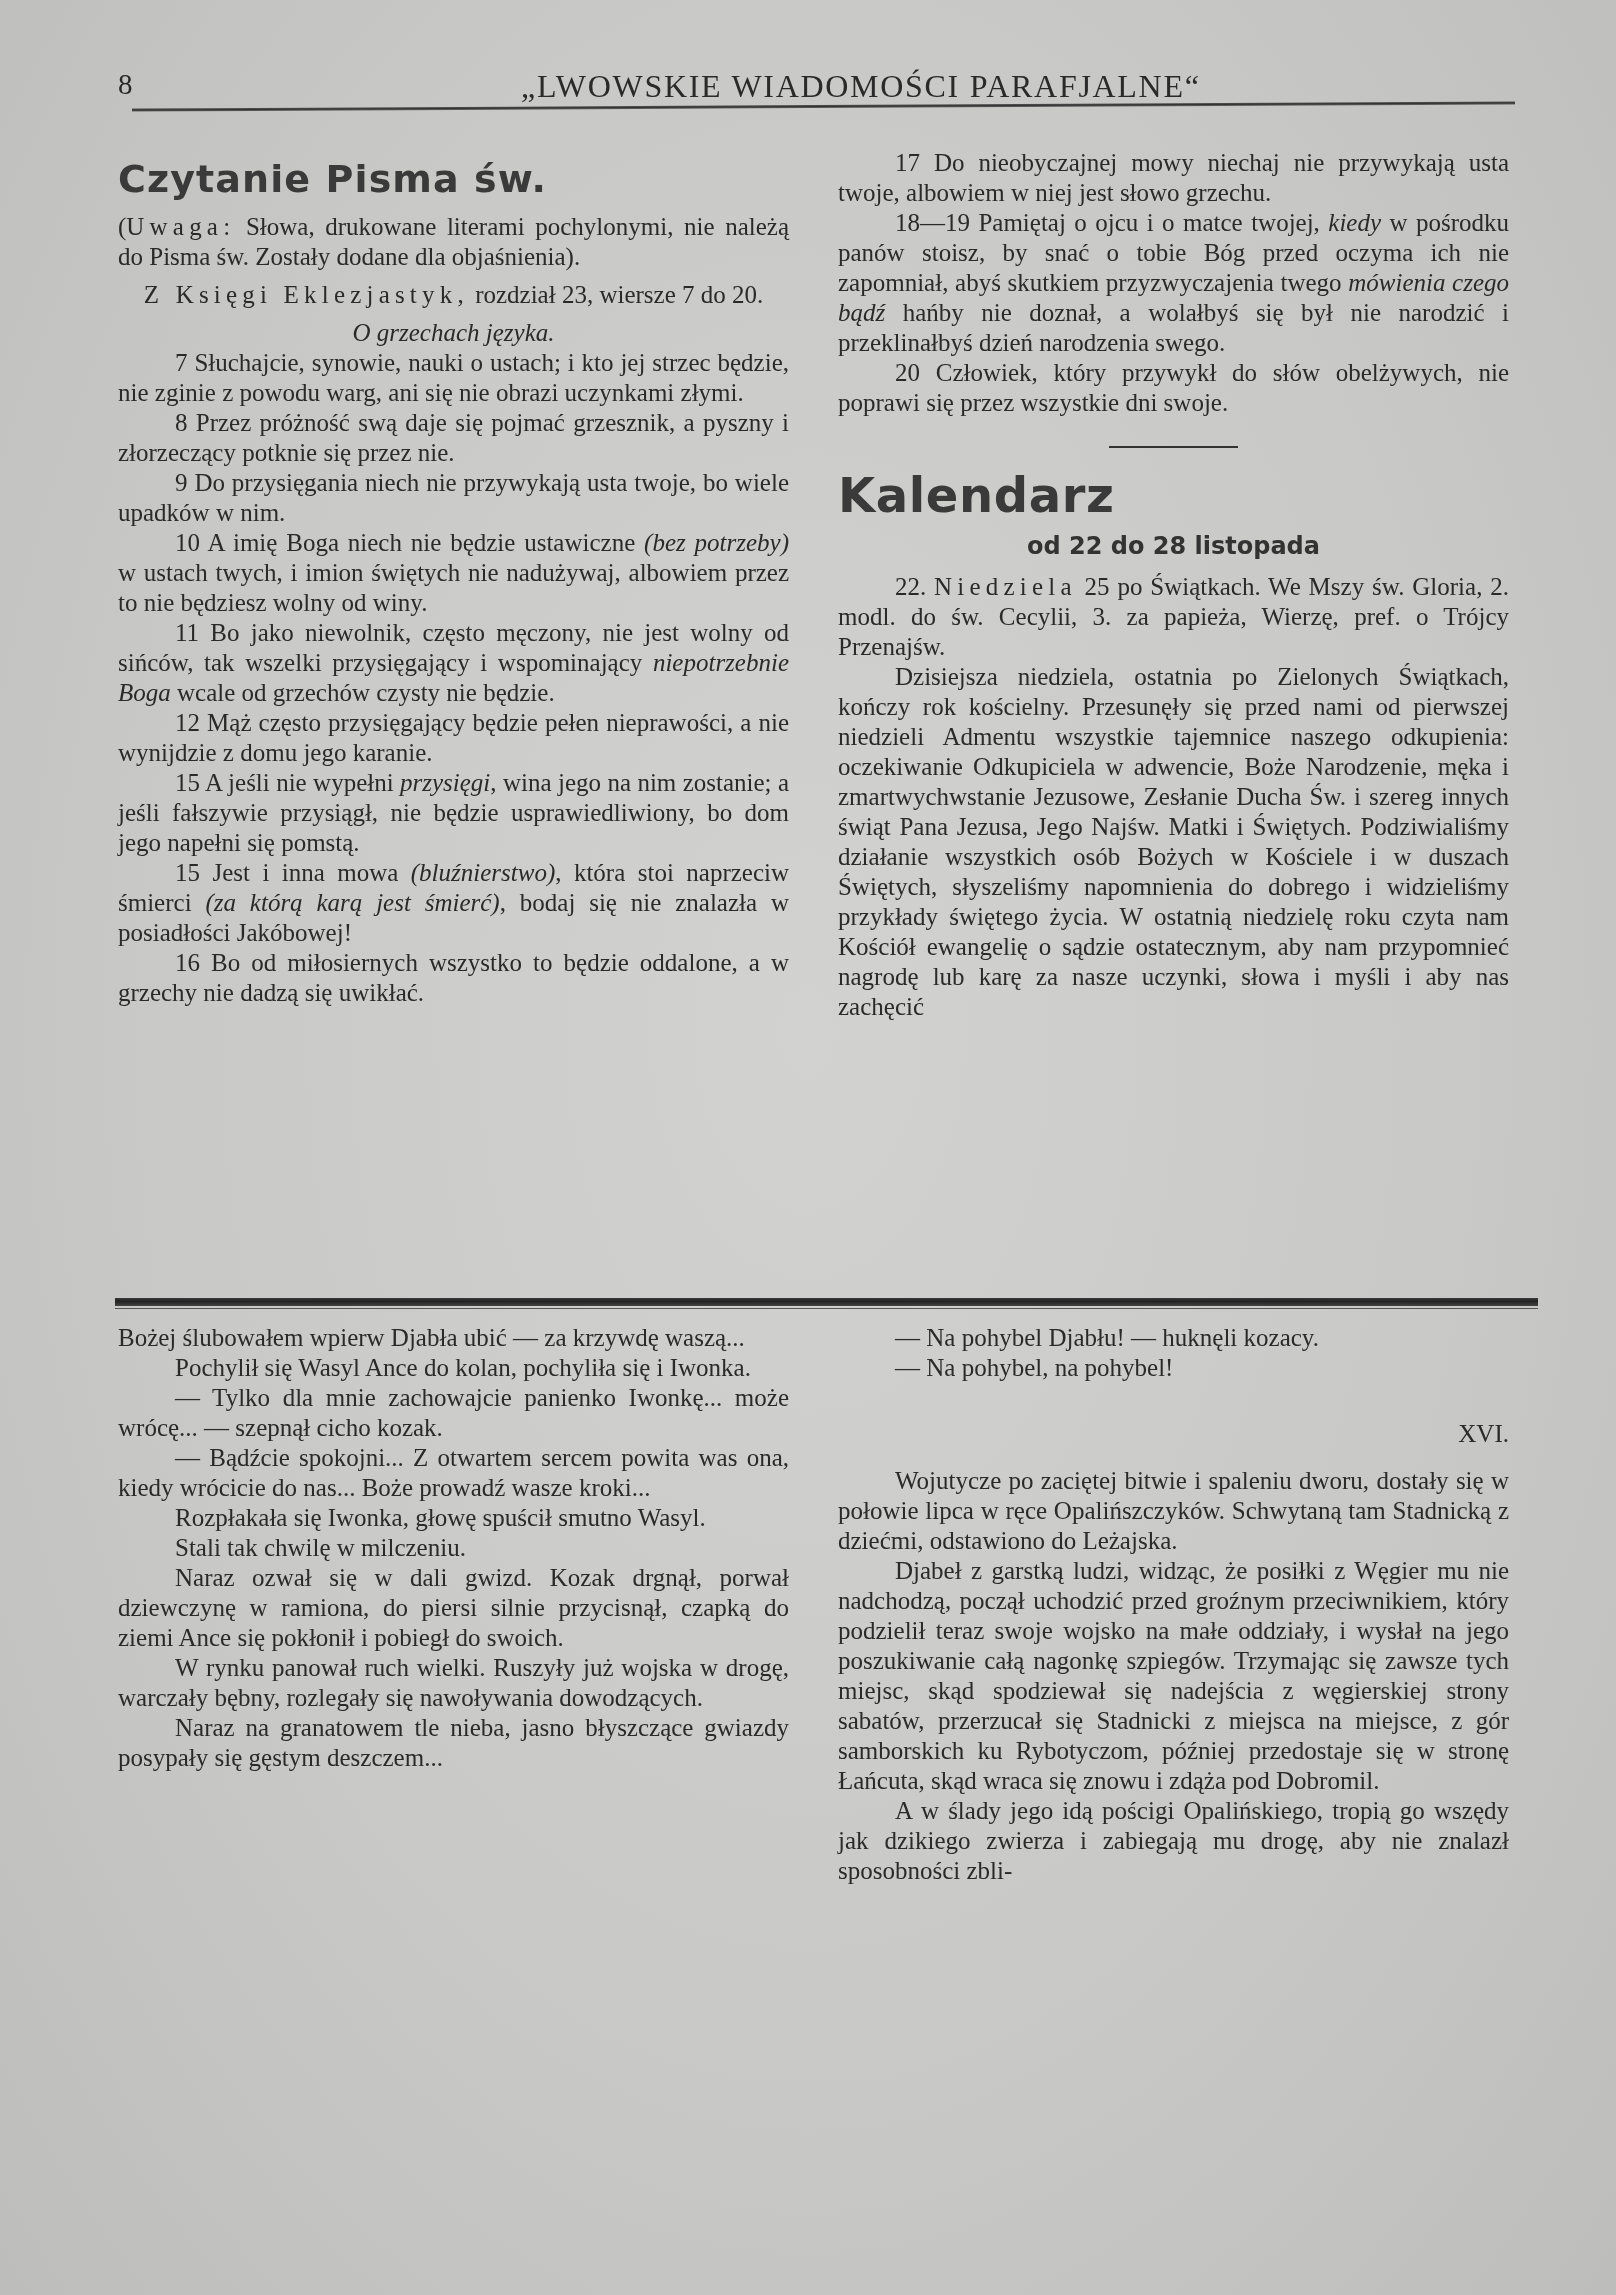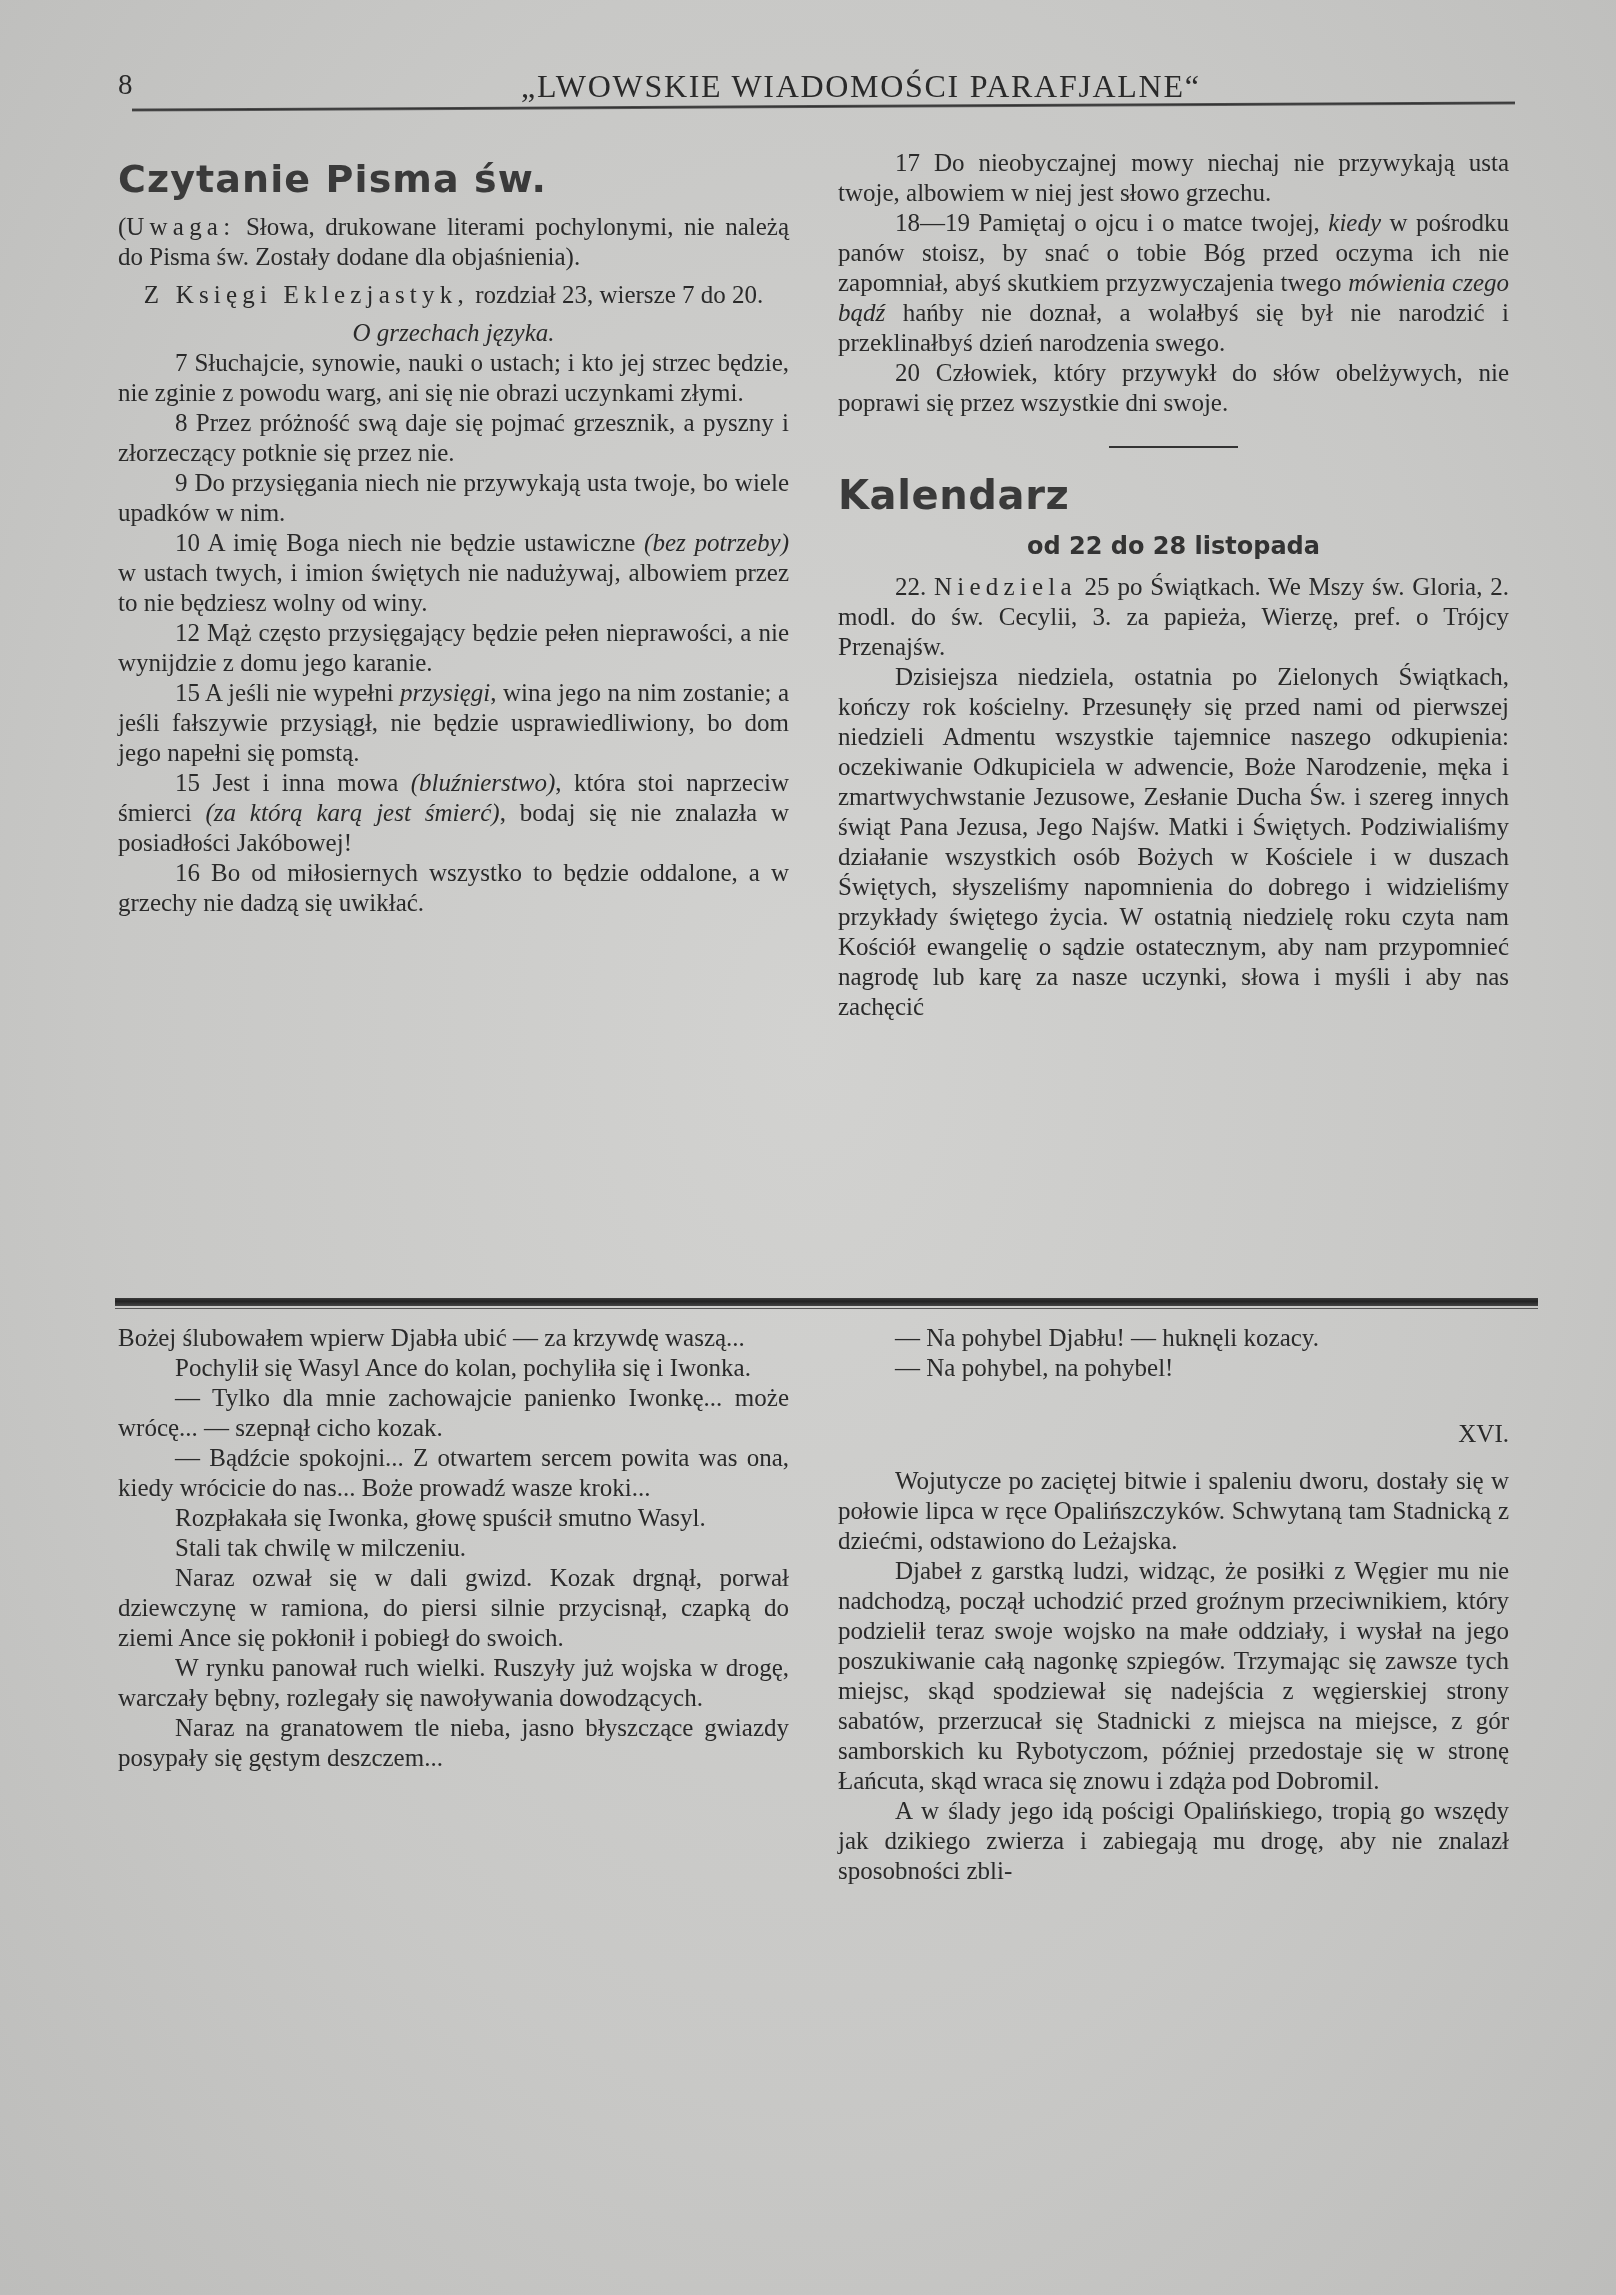--- a/index.html
+++ b/index.html
@@ -41,21 +41,21 @@
   .col-top-right { left: 838px; top: 148px; }
   .col-bot-left { left: 118px; top: 1323px; line-height: 30px; }
   .col-bot-right { left: 838px; top: 1323px; line-height: 30px; }
   .title-czytanie {
     font-family: "DejaVu Sans", sans-serif; font-weight: bold;
     font-size: 38px; line-height: 46px; letter-spacing: 1.1px;
     color: #3a3a3a; margin-bottom: 10.3px !important; text-indent: 0 !important;
   }
   .title-kalendarz {
     font-family: "DejaVu Sans", sans-serif; font-weight: bold;
-    font-size: 40px; line-height: 48px; letter-spacing: 0.6px;
+    font-size: 48px; line-height: 48px; letter-spacing: 0.6px;
     color: #3a3a3a; text-indent: 0 !important;
     margin-top: 23px !important; margin-bottom: 11.5px !important;
   }
   .subtitle-kal {
     font-family: "DejaVu Sans", sans-serif; font-weight: bold;
     font-size: 24px; text-align: center; text-indent: 0 !important;
     margin-bottom: 11.5px !important; color: #333;
   }
   .gap { height: 8px; }
   .short-rule {
@@ -90,20 +90,21 @@
     <p class="noindent">(<span class="spaced">Uwaga:</span> <span>Słowa, drukowane literami pochylonymi, nie należą do Pisma św. Zostały dodane dla objaśnienia).</span></p>
     <div class="gap"></div>
     <p class="noindent" style="text-align:center"><span class="spaced">Z Księgi Eklezjastyk,</span> <span>rozdział 23, wiersze 7 do 20.</span></p>
     <div class="gap"></div>
     <p class="center"><i>O grzechach języka.</i></p>
 
     <p>7 Słuchajcie, synowie, nauki o ustach; i kto jej strzec będzie, nie zginie z powodu warg, ani się nie obrazi uczynkami złymi.</p>
     <p>8 Przez próżność swą daje się pojmać grzesznik, a pyszny i złorzeczący potknie się przez nie.</p>
     <p>9 Do przysięgania niech nie przywykają usta twoje, bo wiele upadków w nim.</p>
     <p><span>10 A imię Boga niech nie będzie ustawiczne </span><i>(bez potrzeby)</i><span> w ustach twych, i imion świętych nie nadużywaj, albowiem przez to nie będziesz wolny od winy.</span></p>
+    <p><span>11 Bo jako niewolnik, często męczony, nie jest wolny od sińców, tak wszelki przysięgający i wspominający </span><i>niepotrzebnie Boga</i><span> wcale od grzechów czysty nie będzie.</span></p>
     <p>12 Mąż często przysięgający będzie pełen nieprawości, a nie wynijdzie z domu jego karanie.</p>
     <p><span>15 A jeśli nie wypełni </span><i>przysięgi</i><span>, wina jego na nim zostanie; a jeśli fałszywie przysiągł, nie będzie usprawiedliwiony, bo dom jego napełni się pomstą.</span></p>
     <p><span>15 Jest i inna mowa </span><i>(bluźnierstwo)</i><span>, która stoi naprzeciw śmierci </span><i>(za którą karą jest śmierć)</i><span>, bodaj się nie znalazła w posiadłości Jakóbowej!</span></p>
     <p>16 Bo od miłosiernych wszystko to będzie oddalone, a w grzechy nie dadzą się uwikłać.</p>
   </div>
 
   <div class="col col-top-right">
     <p>17 Do nieobyczajnej mowy niechaj nie przywykają usta twoje, albowiem w niej jest słowo grzechu.</p>
     <p><span>18—19 Pamiętaj o ojcu i o matce twojej, </span><i>kiedy</i><span> w pośrodku panów stoisz, by snać o tobie Bóg przed oczyma ich nie zapomniał, abyś skutkiem przyzwyczajenia twego </span><i>mówienia czego bądź</i><span> hańby nie doznał, a wolałbyś się był nie narodzić i przeklinałbyś dzień narodzenia swego.</span></p>
     <p>20 Człowiek, który przywykł do słów obelżywych, nie poprawi się przez wszystkie dni swoje.</p>

